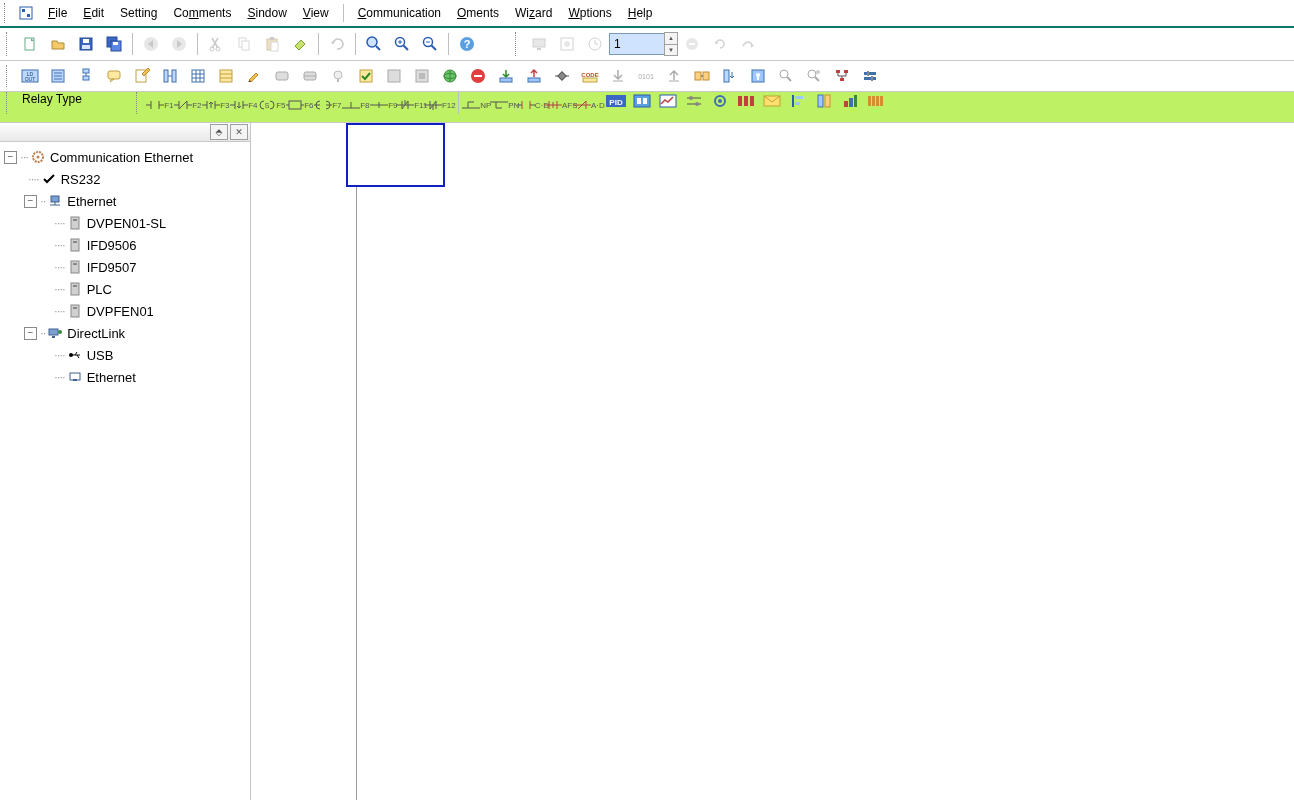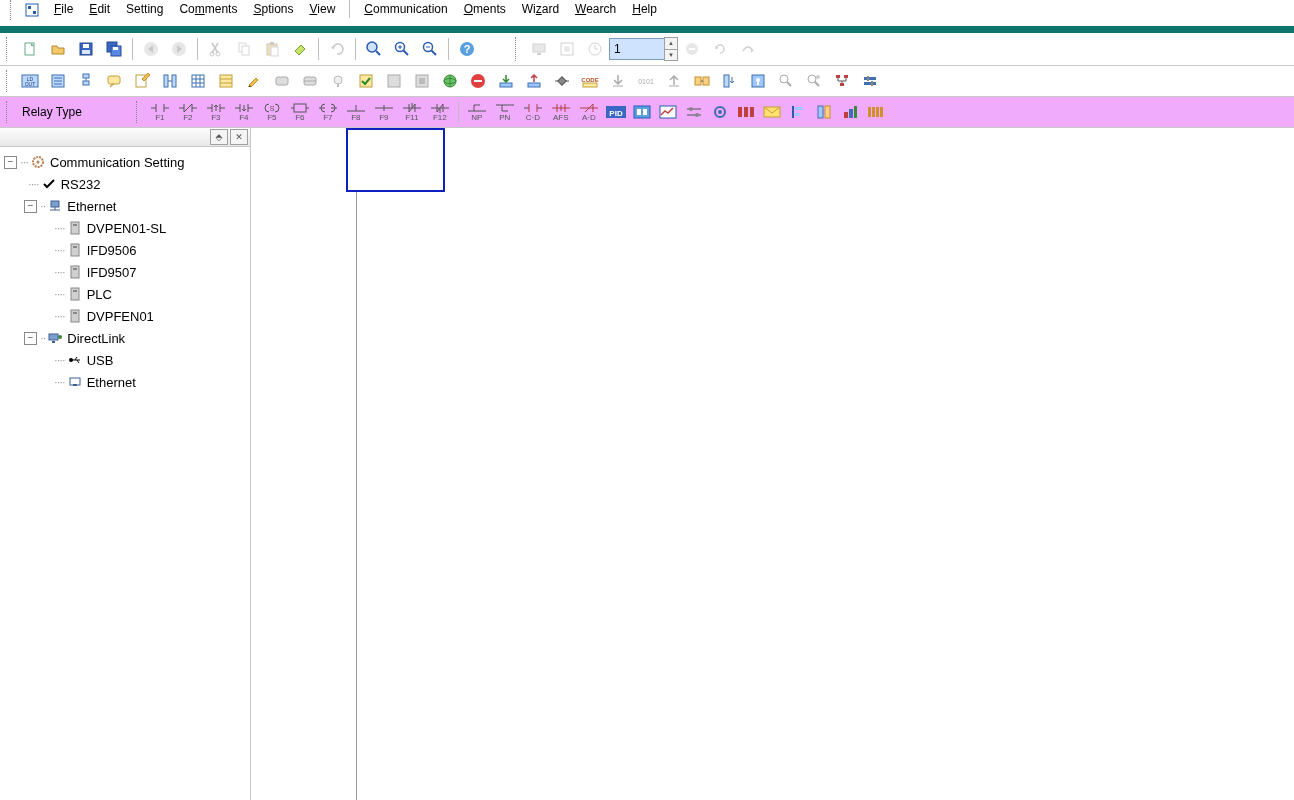--- a/index.html
+++ b/index.html
@@ -1,39 +1,39 @@
 <!DOCTYPE html>
 <html><head>
 <meta charset="utf-8">
 <style>
 html,body{margin:0;padding:0;font-family:Tahoma,Segoe UI,sans-serif;font-size:12px;color:#000;background:#fff;width:1294px;height:800px;overflow:hidden}
-.menubar{display:flex;align-items:flex-start;height:26px;border-bottom:7px solid #0f766e;background:#fff;padding-left:8px}
+.menubar{display:flex;align-items:center;height:26px;border-bottom:2px solid #0f766e;background:#fff;padding-left:2px}
 .menubar .mgrip{width:5px;height:20px;border-left:1px dotted #888;margin:0 2px}
 .menubar .app-icon{width:20px;height:20px;margin:0 4px;display:flex;align-items:center;justify-content:center}
 .menubar .mitem{padding:2px 8px;cursor:default}
 .menubar .mitem .ul{text-decoration:underline}
 .menubar .sep{width:1px;height:18px;background:#bfbfbf;margin:0 6px}
 .toolbar{display:flex;align-items:center;height:32px;border-bottom:1px solid #c8c8c8;background:#fff;padding-left:2px}
 .toolbar .tgrip{width:5px;height:24px;border-left:1px dotted #888;margin:0 4px}
 .toolbar .tbtn{width:26px;height:26px;display:flex;align-items:center;justify-content:center;margin:0 1px}
 .toolbar .tbtn.disabled{opacity:.45}
 .toolbar .sep{width:1px;height:22px;background:#bfbfbf;margin:0 4px}
 .toolbar input.step{width:46px;height:20px;border:1px solid #7a9ac0;background:#cfe3ff;text-align:left;padding:0 4px;font-family:inherit;font-size:12px}
 .toolbar .spin{width:12px;height:22px;display:flex;flex-direction:column;border:1px solid #a0a0a0;margin-left:-1px}
 .toolbar .spin div{flex:1;display:flex;align-items:center;justify-content:center;font-size:6px;line-height:1;color:#555;background:#f4f4f4}
 .toolbar .spin div+div{border-top:1px solid #a0a0a0}
 .toolbar2{display:flex;align-items:center;height:30px;border-bottom:1px solid #c8c8c8;background:#fff;padding-left:2px}
 .toolbar2 .tgrip{width:5px;height:22px;border-left:1px dotted #888;margin:0 4px}
 .toolbar2 .tbtn{width:26px;height:24px;display:flex;align-items:center;justify-content:center;margin:0 1px}
-.relaybar{display:flex;align-items:center;height:30px;border-bottom:1px solid #c8c8c8;background:#f0abfc;padding-left:2px}
+.relaybar{display:flex;height:30px;border-bottom:1px solid #c8c8c8;background:#bef264;padding-left:2px}
 .relaybar .tgrip{width:5px;height:22px;border-left:1px dotted #888;margin:0 4px}
 .relaybar .label{padding:0 6px;white-space:nowrap}
 .relaybar .gap{width:44px}
 .relaybar .fgrip{width:5px;height:22px;border-left:1px dotted #888;margin:0 4px}
-.relaybar .fbtn{width:26px;height:26px;display:flex;flex-direction:column;align-items:center;justify-content:center;margin:0 1px;font-size:8px;color:#555}
+.relaybar .fbtn{width:26px;height:26px;display:flex;flex-direction:row;align-items:center;justify-content:center;margin:0 1px;font-size:8px;color:#555}
 .relaybar .fbtn svg{display:block}
 .relaybar .sep{width:1px;height:22px;background:#bfbfbf;margin:0 4px}
 .relaybar .sqbtn{width:22px;height:18px;margin:0 2px;display:flex;align-items:center;justify-content:center}
 .body{display:flex;height:calc(800px - 26px - 32px - 30px - 30px)}
 .side{width:250px;border-right:1px solid #c8c8c8;display:flex;flex-direction:column}
 .sidehdr{height:18px;background:linear-gradient(#fdfdfd,#e8e8e8);border-bottom:1px solid #c8c8c8;display:flex;justify-content:flex-end;align-items:center;padding-right:2px;gap:2px}
 .sidehdr .hbtn{width:16px;height:14px;border:1px solid #a0a0a0;background:#f4f4f4;display:flex;align-items:center;justify-content:center;font-size:9px;line-height:1;color:#555}
 .tree{flex:1;overflow:auto;padding:4px 0 0 4px;font-size:13px}
 .tree .row{display:flex;align-items:center;height:22px;cursor:default;white-space:nowrap}
 .tree .exp{width:11px;height:11px;border:1px solid #8a8a8a;display:flex;align-items:center;justify-content:center;font-size:10px;line-height:1;margin-right:3px;color:#555;background:#fff}
@@ -53,27 +53,27 @@
     <svg width="16" height="16">
         <rect x="2" y="2" width="12" height="12" fill="none" stroke="#2a5db0" stroke-width="1"></rect>
         <rect x="4" y="4" width="3" height="3" fill="#2a5db0"></rect>
         <rect x="9" y="9" width="3" height="3" fill="#2a5db0"></rect>
       </svg>
   </span>
   <span class="mitem"><span class="ul">F</span><span></span><span>ile</span></span>
   <span class="mitem"><span class="ul">E</span><span>dit</span></span>
   <span class="mitem"><span>Setting</span></span>
   <span class="mitem"><span>Co<span class="ul">m</span>ments</span></span>
-  <span class="mitem"><span class="ul">S</span><span>ptions</span></span>
+  <span class="mitem"><span class="ul">S</span><span>indow</span></span>
   <span class="mitem"><span class="ul">V</span><span>iew</span></span>
   <span class="sep"></span>
   <span class="mitem"><span class="ul">C</span><span>ommunication</span></span>
   <span class="mitem"><span class="ul">O</span><span>ments</span></span>
   <span class="mitem"><span>Wi<span class="ul">z</span>ard</span></span>
-  <span class="mitem"><span class="ul">W</span><span>earch</span></span>
+  <span class="mitem"><span class="ul">W</span><span>ptions</span></span>
   <span class="mitem"><span class="ul">H</span><span>elp</span></span>
 </div>
 
 <div class="toolbar">
   <span class="tgrip"></span>
   <span class="tbtn">
       <svg width="16" height="16">
         <rect x="3" y="2" width="9" height="12" fill="#fff" stroke="#6a8"></rect>
         <path d="M9 2 L12 5 L9 5 Z" fill="#6a8"></path>
       </svg>
@@ -656,21 +656,21 @@
     <div class="tree">
       <div class="row">
         <span class="exp">−</span>
         <span class="dots">···</span>
         <span class="ic">
             <svg width="14" height="14">
               <circle cx="7" cy="7" r="5" fill="none" stroke="#c08050" stroke-width="2" stroke-dasharray="2 1"></circle>
               <circle cx="7" cy="7" r="1.5" fill="#c08050"></circle>
             </svg>
           </span>
-        <span>Communication Setting</span>
+        <span>Communication Ethernet</span>
       </div>
       <div class="row" style="padding-left:24px">
         <span class="dots">····</span>
         <span class="ic">
             <svg width="12" height="12">
               <path d="M1 6 L4 9 L11 2" fill="none" stroke="#000" stroke-width="2"></path>
             </svg>
           </span>
         <span>RS232</span>
       </div>

